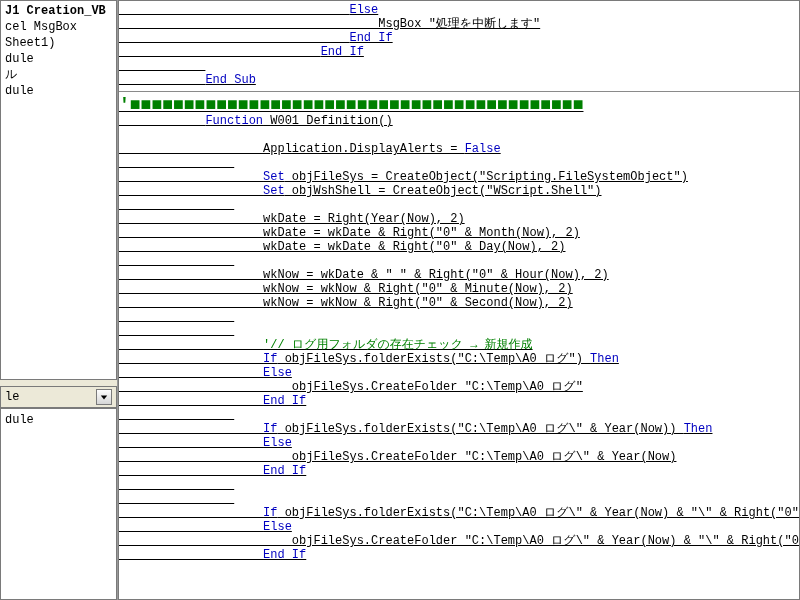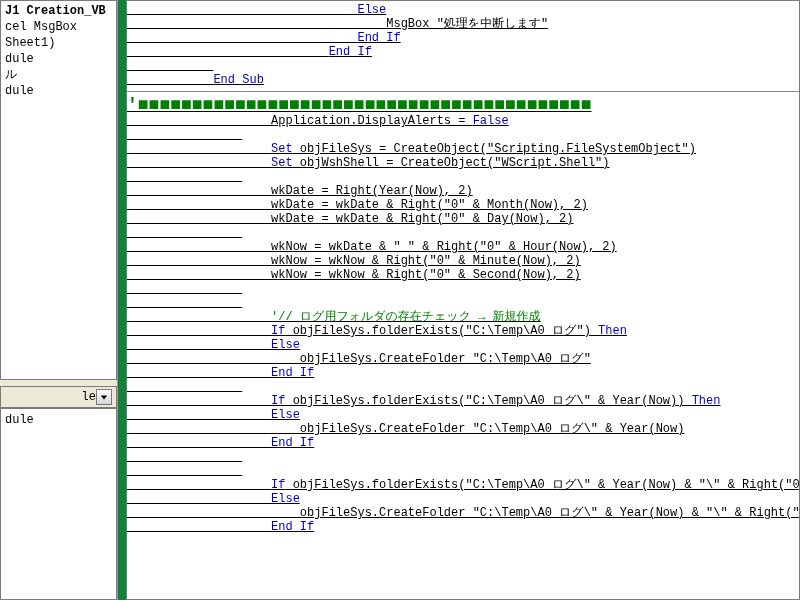--- a/index.html
+++ b/index.html
@@ -9,21 +9,20 @@
     overflow: hidden;
     font-family: "MS Gothic", "Courier New", monospace;
     font-size: 12px;
     background: #f0f0f0;
     color: #000;
   }
   .root {
     display: flex;
     width: 100%; height: 100%;
     background: #15803d;
-    gap: 8px;
   }
   .sidebar {
     width: 118px;
     height: 100%;
     display: flex;
     flex-direction: column;
     border-right: 1px solid #999;
     background: #fff;
   }
   .proj-tree {
@@ -39,21 +38,20 @@
   }
   .sep { height: 6px; background: #ece9d8; }
   .selector-bar {
     height: 22px;
     background: #ece9d8;
     border: 1px solid #7a7a7a;
     display: flex;
     align-items: center;
     padding: 0 4px;
     justify-content: flex-end;
-    text-align: right;
   }
   .selector-bar .arrow {
     width: 16px; height: 16px;
     border: 1px solid #7a7a7a;
     background: linear-gradient(#fefefe,#d6d6d6);
     display: flex; align-items: center; justify-content: center;
   }
   .selector-bar .arrow svg { width: 8px; height: 8px; }
   .class-list {
     flex: 1;
@@ -123,20 +121,23 @@
 
   <div class="codepane">
     <pre class="code" id="code-top">                                <span class="kw">Else</span>
                                     MsgBox "処理を中断します"
                                 <span class="kw">End If</span>
                             <span class="kw">End If</span>
             
             <span class="kw">End Sub</span></pre>
     <hr class="div">
     <pre class="code"><span class="green-bar">'■■■■■■■■■■■■■■■■■■■■■■■■■■■■■■■■■■■■■■■■■■</span></pre>
+    <pre class="code" id="func-header">            <span class="kw">Function</span> W001_Definition()
+
+</pre>
     <pre class="code" id="code-body">                    Application.DisplayAlerts = <span class="kw">False</span>
                 
                     <span class="kw">Set</span> objFileSys = CreateObject("Scripting.FileSystemObject")
                     <span class="kw">Set</span> objWshShell = CreateObject("WScript.Shell")
                 
                     wkDate = Right(Year(Now), 2)
                     wkDate = wkDate &amp; Right("0" &amp; Month(Now), 2)
                     wkDate = wkDate &amp; Right("0" &amp; Day(Now), 2)
                 
                     wkNow = wkDate &amp; "_" &amp; Right("0" &amp; Hour(Now), 2)

